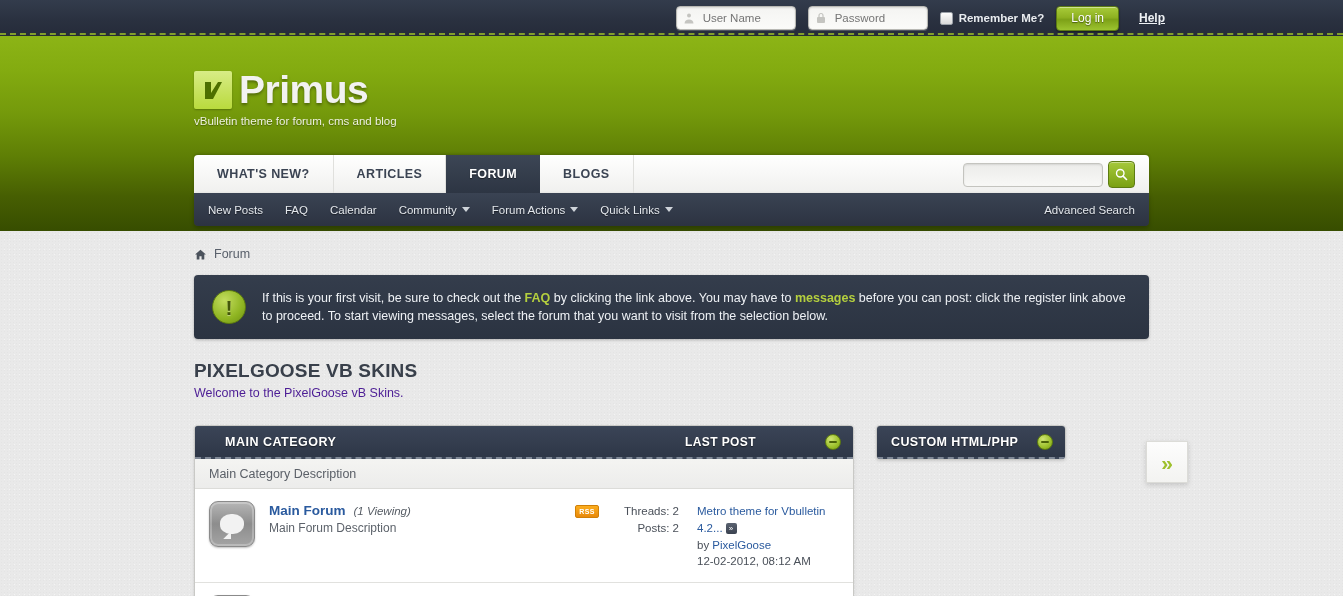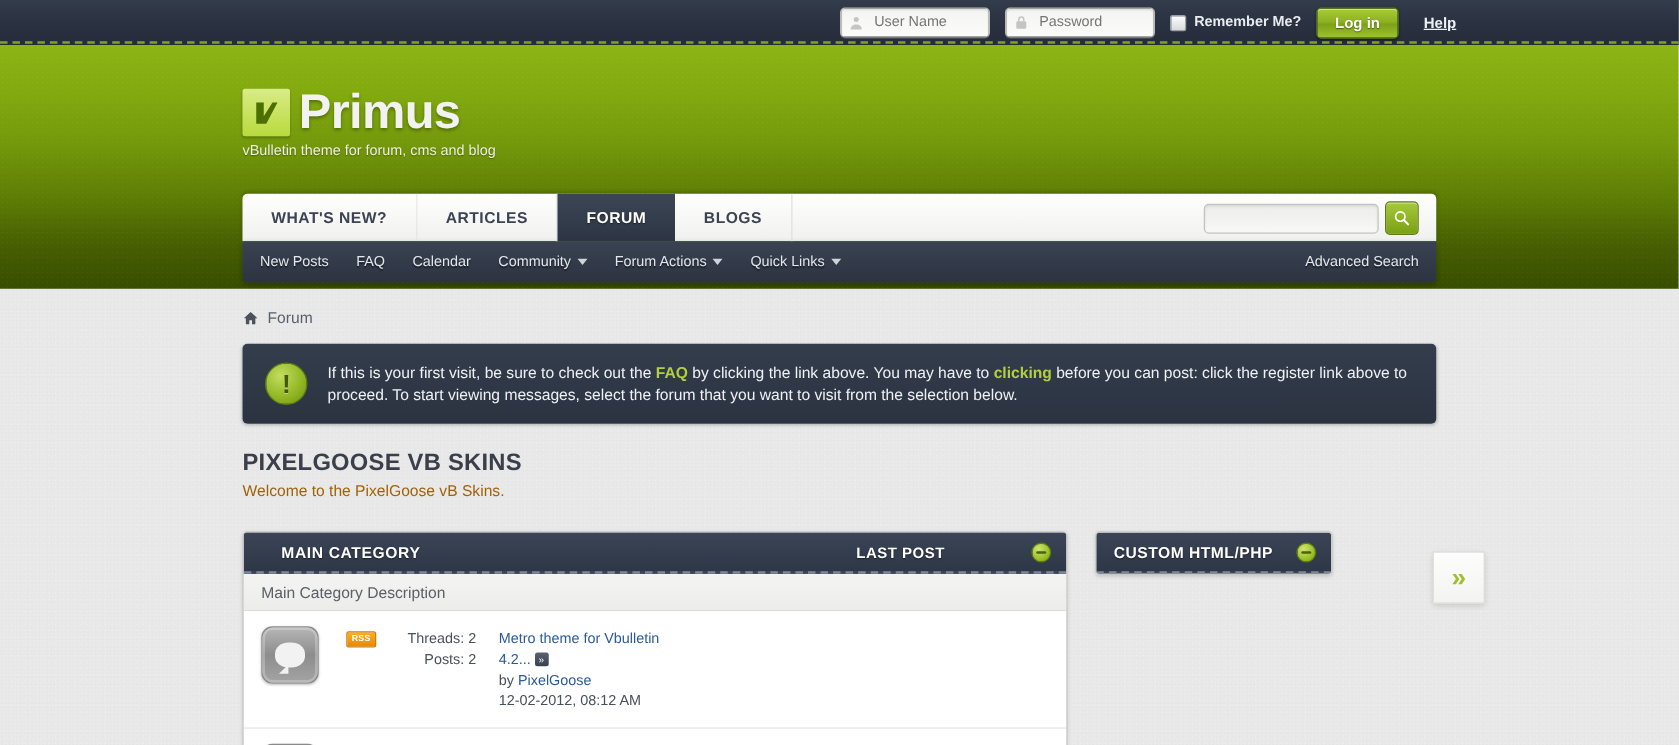--- a/index.html
+++ b/index.html
@@ -68,21 +68,21 @@
     width:13px; height:13px; border:1px solid #9aa0a8;
     background: linear-gradient(180deg,#fdfdfd,#d9d9d9);
     border-radius:2px; margin-right:6px;
   }
   .remember-lbl { color:#e9ecef; font-size:11.5px; font-weight:bold; }
   .btn-login {
     height:25px; padding: 0 14px;
     border-radius:4px;
     border:1px solid #5c7a13;
     background: linear-gradient(180deg,#a8cb3a 0%, #8eb121 45%, #7da117 55%, #9cc32f 100%);
-    color:#fff; font-size:12px; font-weight:bold;
+    color:#fff; font-size:12px; font-weight:normal;
     text-shadow: 0 1px 1px rgba(0,0,0,.45);
     box-shadow: inset 0 1px 0 rgba(255,255,255,.45), 0 1px 2px rgba(0,0,0,.45);
     margin-right:20px; cursor:pointer;
   }
   .help-link {
     color:#eef1f4; font-size:12px; font-weight:bold;
     text-decoration:underline; cursor:pointer;
   }
 
   
@@ -215,21 +215,21 @@
   .notice-text {
     font-size:12.5px; color:#eef1f5; line-height:1.45;
   }
   .notice-text a { color:#b4cf3e; font-weight:bold; text-decoration:none; }
 
   .page-title {
     margin-top: 21px;
     font-size: 19px; font-weight:bold; color:#39404b;
     letter-spacing:.2px; text-transform:uppercase;
   }
-  .page-sub { margin-top:4px; font-size:12.5px; color:#a16207; }
+  .page-sub { margin-top:4px; font-size:12.5px; color:#4c1d95; }
 
   .columns { display:flex; gap:22px; margin-top: 25px; }
   .col-main { width: 660px; }
   .col-side { width: 190px; }
 
   
   .catblock {
     border:1px solid #c9c9c6;
     border-radius: 4px 4px 0 0;
     background:#fff;
@@ -460,21 +460,21 @@
   <div class="breadcrumb">
     <svg width="13" height="13" viewBox="0 0 24 24">
       <path d="M12 3 L22 12 L19 12 L19 21 L14 21 L14 15 L10 15 L10 21 L5 21 L5 12 L2 12 Z" fill="#4b525c"></path>
     </svg>
     <span>Forum</span>
   </div>
 
   <div class="notice">
     <div class="notice-icon">!</div>
     <div class="notice-text">
-      <span>If this is your first visit, be sure to check out the </span><a>FAQ</a><span> by clicking the link above. You may have to </span><a>clicking</a><span> before you can post: click the register link above to proceed. To start viewing messages, select the forum that you want to visit from the selection below.</span>
+      <span>If this is your first visit, be sure to check out the </span><a>FAQ</a><span> by clicking the link above. You may have to </span><a>messages</a><span> before you can post: click the register link above to proceed. To start viewing messages, select the forum that you want to visit from the selection below.</span>
     </div>
   </div>
 
   <div class="page-title">PIXELGOOSE VB SKINS</div>
   <div class="page-sub">Welcome to the PixelGoose vB Skins.</div>
 
   <div class="columns">
 
     <div class="col-main">
       <div class="catblock">
@@ -485,20 +485,27 @@
           <span class="collapse-btn">
               <i></i>
             </span>
         </div>
 
         <div class="catdesc">Main Category Description</div>
 
         <div class="frow">
           <div class="ficon">
             <span class="bubble"></span>
+          </div>
+          <div class="fmain">
+            <div class="ftitle-line">
+              <span class="ftitle">Main Forum</span>
+              <span class="fviewing">(1 Viewing)</span>
+            </div>
+            <div class="fdesc">Main Forum Description</div>
           </div>
           <div class="frss">
             <span class="rss-badge">RSS</span>
           </div>
           <div class="fstats">
             <div>Threads: 2</div>
             <div>Posts: 2</div>
           </div>
           <div class="flast">
             <div><a>Metro theme for Vbulletin 4.2...</a><span class="gotolast">»</span></div>

